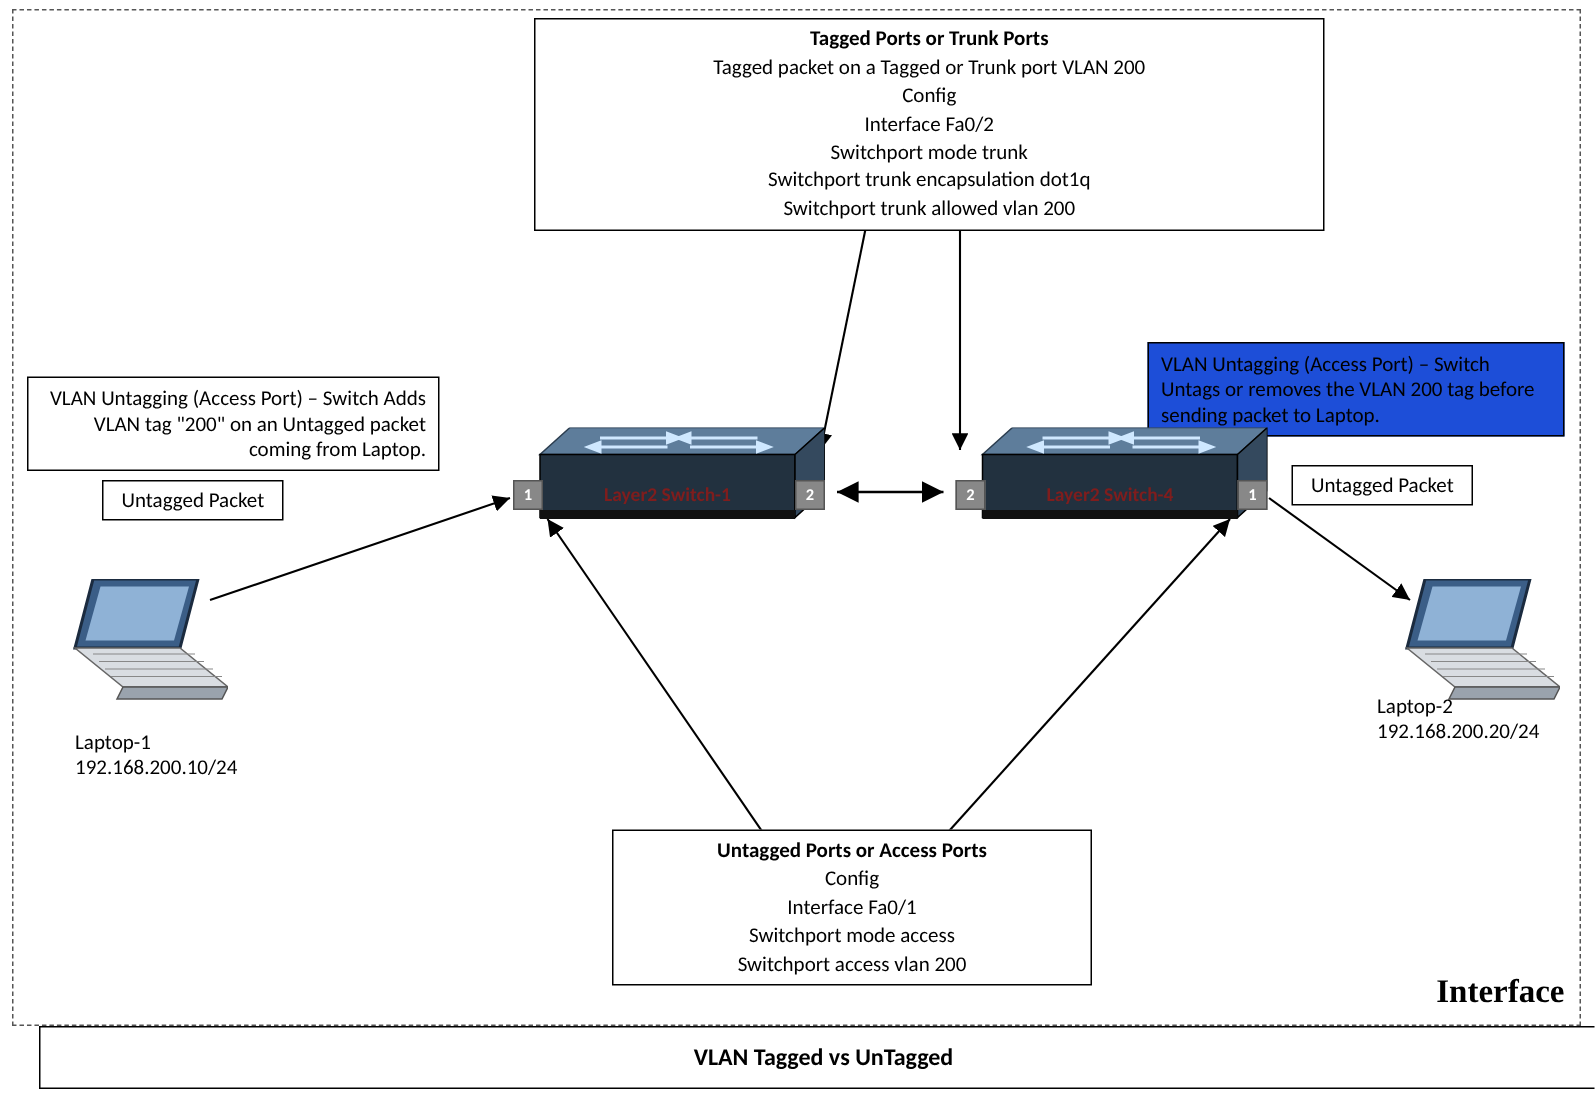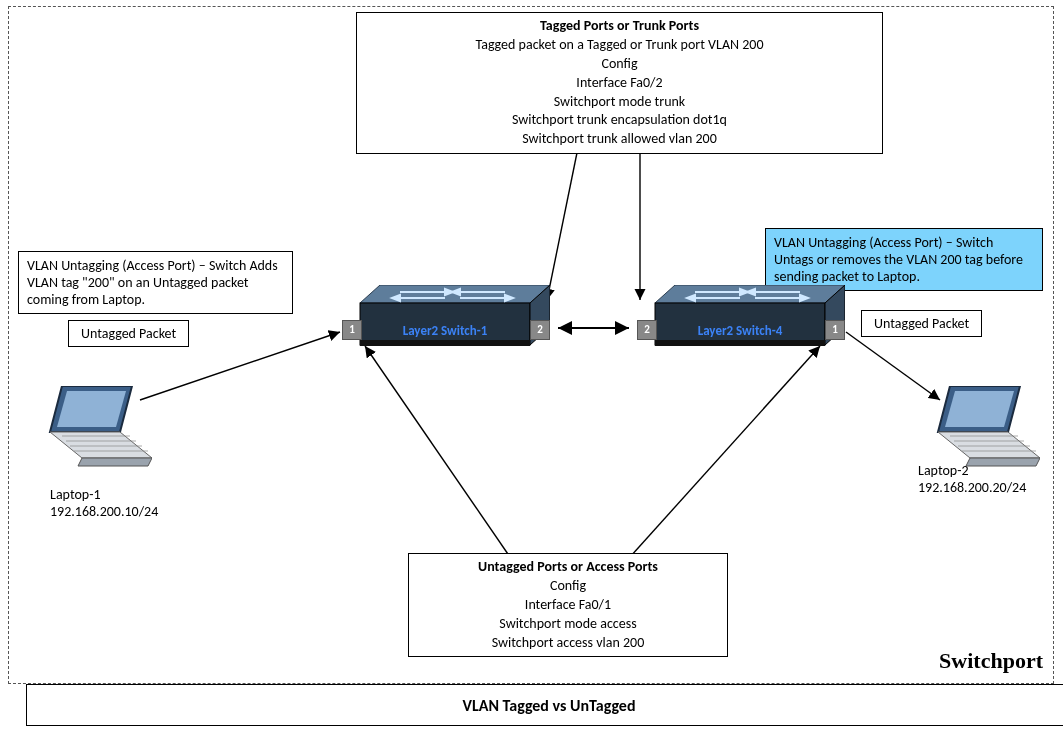--- a/index.html
+++ b/index.html
@@ -59,53 +59,53 @@
   .info-box .italic { }
   
   .left-access-box {
     position: absolute;
     left: 18px;
     top: 251px;
     width: 275px;
     border: 1px solid #000;
     box-sizing: border-box;
     padding: 5px 8px;
-    text-align: left;
+    text-align: right;
     background:#fff;
   }
   
   .right-access-box {
     position: absolute;
     left: 765px;
     top: 228px;
     width: 278px;
     border: 1px solid #000;
     box-sizing: border-box;
     padding: 5px 8px;
     text-align: left;
-    background:#7dd3fc;
+    background:#1d4ed8;
   }
   
   .small-label {
     position: absolute;
     border: 1px solid #000;
     background: #fff;
     padding: 4px 12px;
     font-size: 14px;
   }
   
   .switch {
     position: absolute;
     width: 210px;
     height: 70px;
   }
   .switch svg { display:block; }
   .switch-label {
     position: absolute;
-    color: #3b82f6;
+    color: #7f1d1d;
     font-size: 13px;
     font-weight: 600;
     text-align: center;
     pointer-events: none;
     top: 38px;
     width: 100%;
   }
   .port-badge {
     position: absolute;
     width: 18px;
@@ -290,19 +290,19 @@
   </div>
 
   <div class="info-box" style="left:408px; top:553px; width:320px;">
     <span class="line title">Untagged Ports or Access Ports</span>
     <span class="line">Config</span>
     <span class="line italic">Interface Fa0/1</span>
     <span class="line italic">Switchport mode access</span>
     <span class="line italic">Switchport access vlan 200</span>
   </div>
 
-  <div class="signature">Switchport</div>
+  <div class="signature">Interface</div>
 
   <div class="caption-bar">
     <span>VLAN Tagged vs UnTagged</span>
   </div>
 
 </div>
 
 </body></html>

